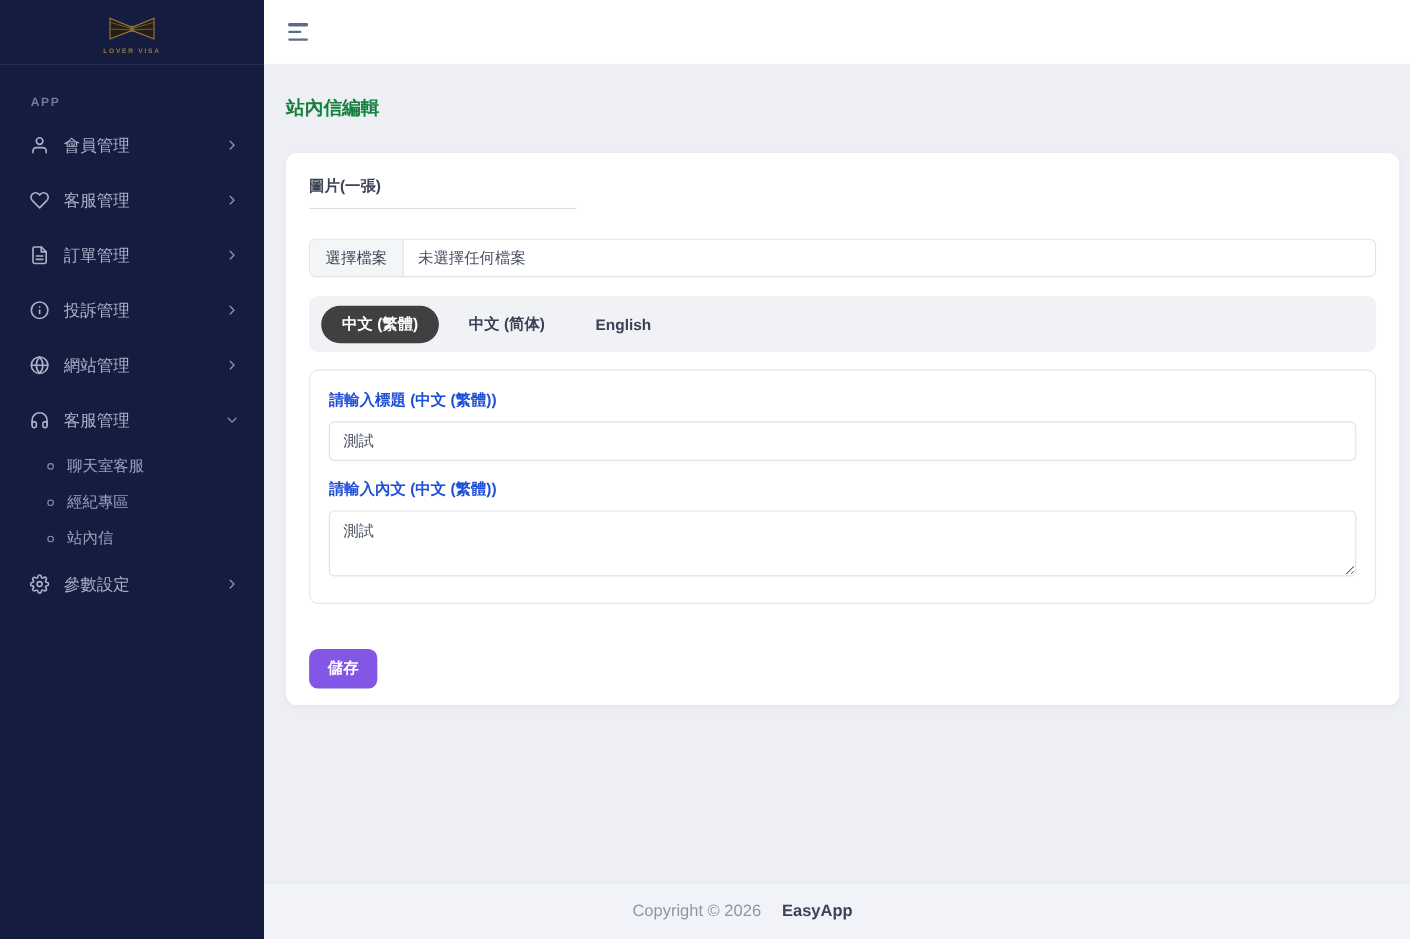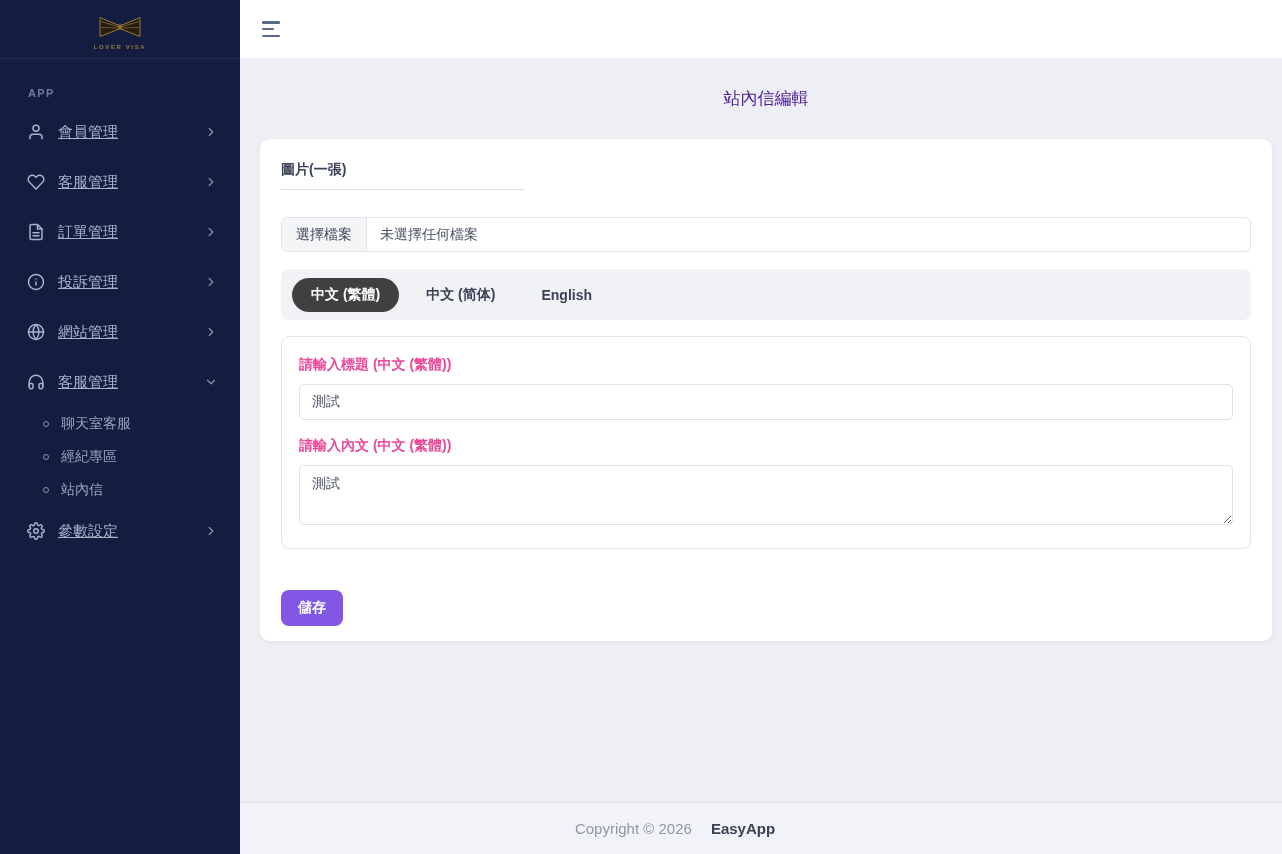--- a/index.html
+++ b/index.html
@@ -29,21 +29,21 @@
   }
   .nav { padding-top: 2px; }
   .nav-section-label {
     margin: 26px 0 8px 28px;
     font-size: 11px; font-weight: 700; letter-spacing: 1.4px;
     color: #6f7a9c;
   }
   .nav-item {
     height: 50px; display: flex; align-items: center;
     padding: 0 22px 0 27px; cursor: pointer;
-    font-size: 15px; color: #a9b0c7; text-decoration: underline;
+    font-size: 15px; color: #a9b0c7;
   }
   .nav-item .nav-icon { width: 18px; height: 18px; margin-right: 13px; flex: 0 0 18px; display: flex; }
   .nav-item .nav-icon svg { width: 18px; height: 18px; stroke: #a9b0c7; }
   .nav-label { flex: 1; white-space: nowrap; }
   .nav-chevron { width: 14px; height: 14px; display: flex; }
   .nav-chevron svg { width: 14px; height: 14px; stroke: #878fa9; }
   .subnav { }
   .subnav-item {
     height: 33px; display: flex; align-items: center;
     padding-left: 43px; cursor: pointer;
@@ -61,21 +61,21 @@
     display: flex; align-items: center; padding-left: 22px;
   }
   .hamburger { width: 20px; height: 16px; display: flex; flex-direction: column; justify-content: space-between; cursor: pointer; }
   .hamburger .bar { height: 2.5px; background: #5d6b89; border-radius: 1px; }
   .hamburger .bar.b1 { width: 18px; }
   .hamburger .bar.b2 { width: 12px; }
   .hamburger .bar.b3 { width: 18px; }
 
   .content { height: 744px; padding: 29px 10px 0 20px; }
   .page-title {
-    font-size: 17px; font-weight: 400; color: #4c1d95; margin: 0; text-align: center;
+    font-size: 17px; font-weight: 700; color: #15803d; margin: 0;
   }
 
   .card {
     margin-top: 29px; background: #ffffff; border-radius: 10px;
     padding: 22px 21px 18px 21px; height: 502px;
     box-shadow: 0 2px 6px rgba(60,70,90,0.05);
   }
   .image-label { font-size: 14px; font-weight: 700; color: #3b4256; }
   .image-underline {
     width: 25%; border: 0; border-bottom: 1px solid #d9dce3;
@@ -107,21 +107,21 @@
     font-size: 14px; font-weight: 700; color: #3b4256;
     padding: 8px 19px; cursor: pointer; border-radius: 20px;
     margin-right: 8px; white-space: nowrap;
   }
   .tab.active { background: #404040; color: #ffffff; }
 
   .panel {
     margin-top: 16px; border: 1px solid #e3e6ec; border-radius: 8px;
     padding: 18px 17px 29px 17px; height: 213px;
   }
-  .field-label { font-size: 14px; font-weight: 700; color: #ec4899; }
+  .field-label { font-size: 14px; font-weight: 700; color: #1d4ed8; }
   .text-input {
     margin-top: 10px; width: 100%; height: 36px;
     border: 1px solid #dde1e9; border-radius: 5px;
     padding: 0 12px; font-size: 14px; color: #4a5163;
     font-family: "Liberation Sans", sans-serif; outline: none;
   }
   .field-label.second { display: block; margin-top: 17px; }
   .text-area {
     margin-top: 10px; width: 100%; height: 60px;
     border: 1px solid #dde1e9; border-radius: 5px;

